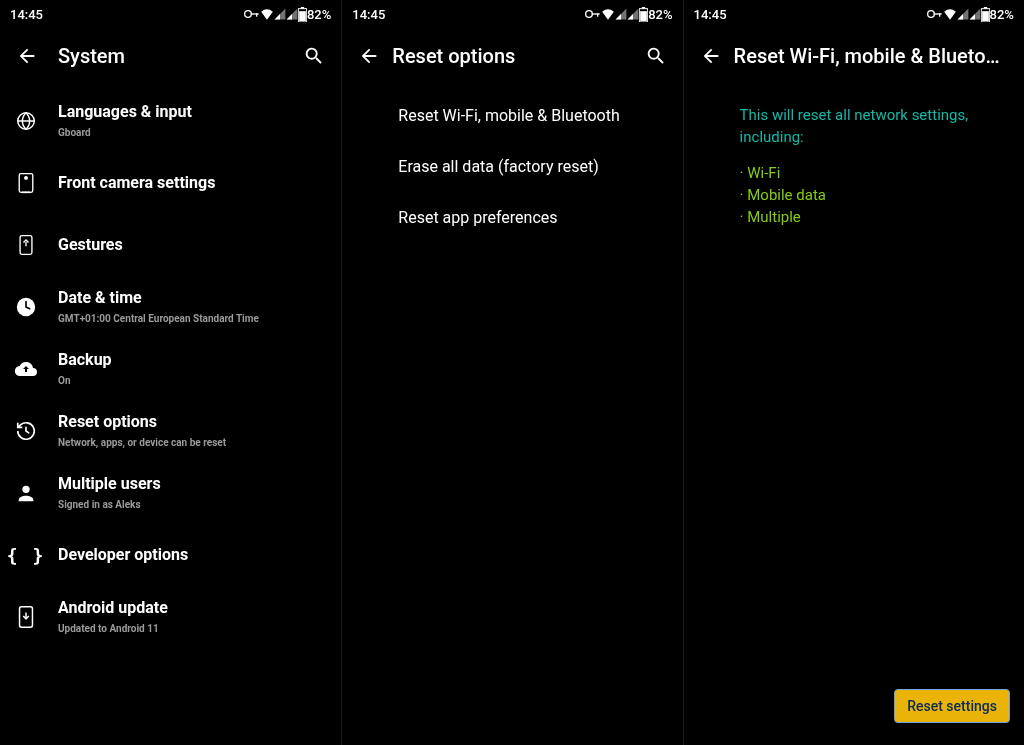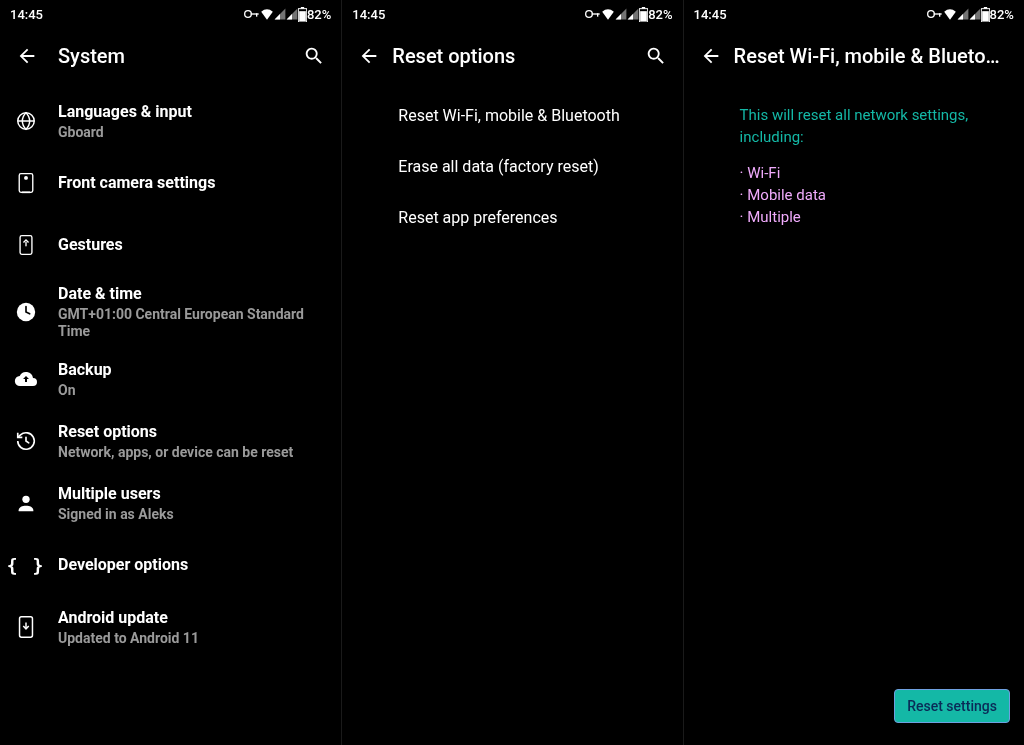--- a/index.html
+++ b/index.html
@@ -77,50 +77,50 @@
     align-items: center;
     justify-content: center;
   }
   .row .row-text { flex: 1; }
   .row .row-title {
     font-size: 16px;
     line-height: 20px;
     color: #fff;
   }
   .row .row-sub {
-    font-size: 14px;
+    font-size: 10px;
     line-height: 17px;
     color: #9a9a9a;
     margin-top: 2px;
   }
   .simple-row {
     padding: 16px 16px 16px 56px;
     font-size: 16px;
     cursor: pointer;
   }
   .desc-block {
     padding: 14px 20px 4px 56px;
     font-size: 15px;
     line-height: 22px;
     color: #14b8a6;
   }
   .bullets {
     padding: 10px 20px 0 56px;
     font-size: 15px;
     line-height: 22px;
-    color: #f0abfc;
+    color: #84cc16;
   }
   .bullets .b::before {
     content: "· ";
   }
   .reset-btn {
     position: absolute;
     right: 14px;
     bottom: 22px;
-    background: #14b8a6;
+    background: #eab308;
     color: #0a2b57;
     font-size: 14px;
     font-weight: 500;
     padding: 8px 12px;
     border-radius: 4px;
     cursor: pointer;
     border: 1px solid #6fa0e0;
   }
 </style>
 </head>

